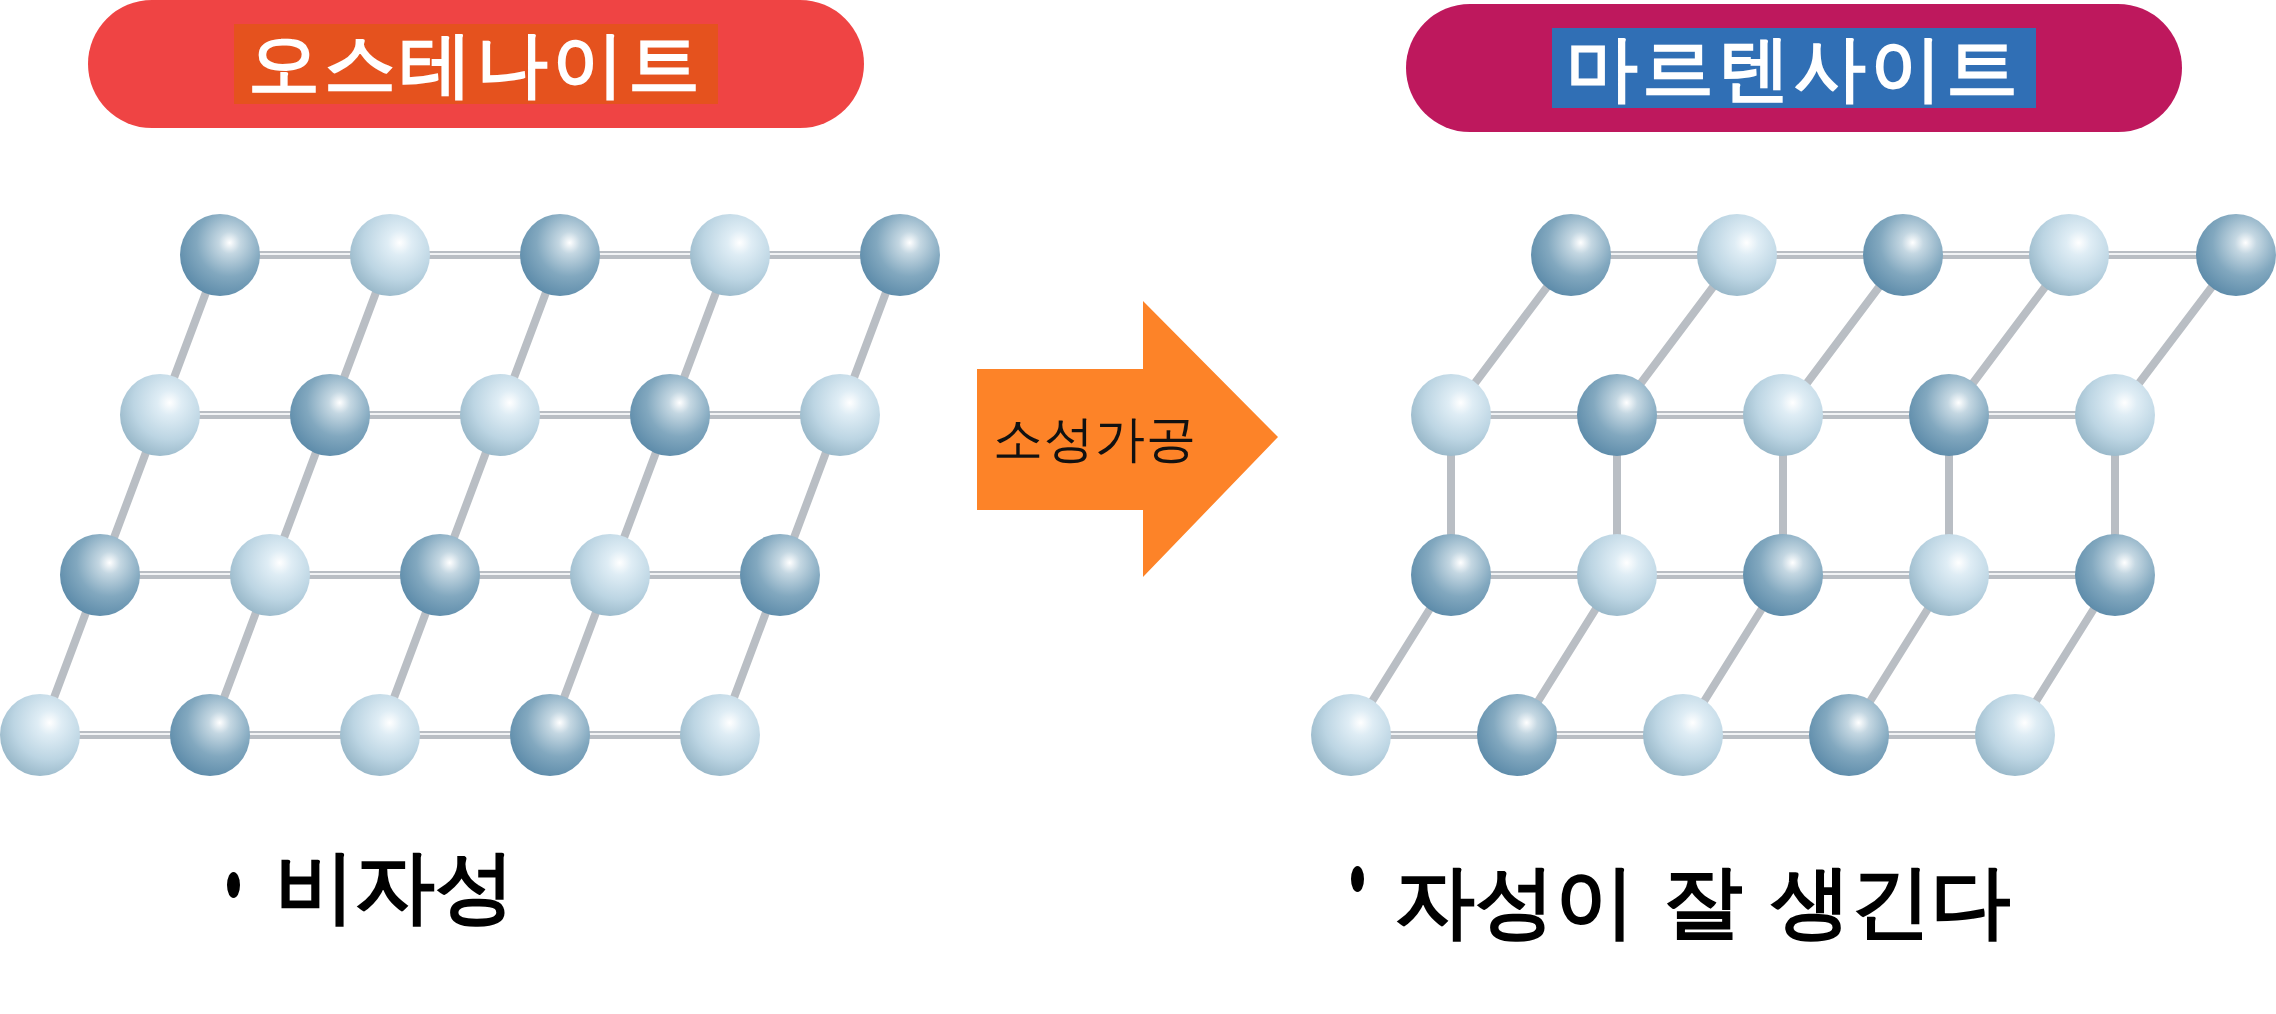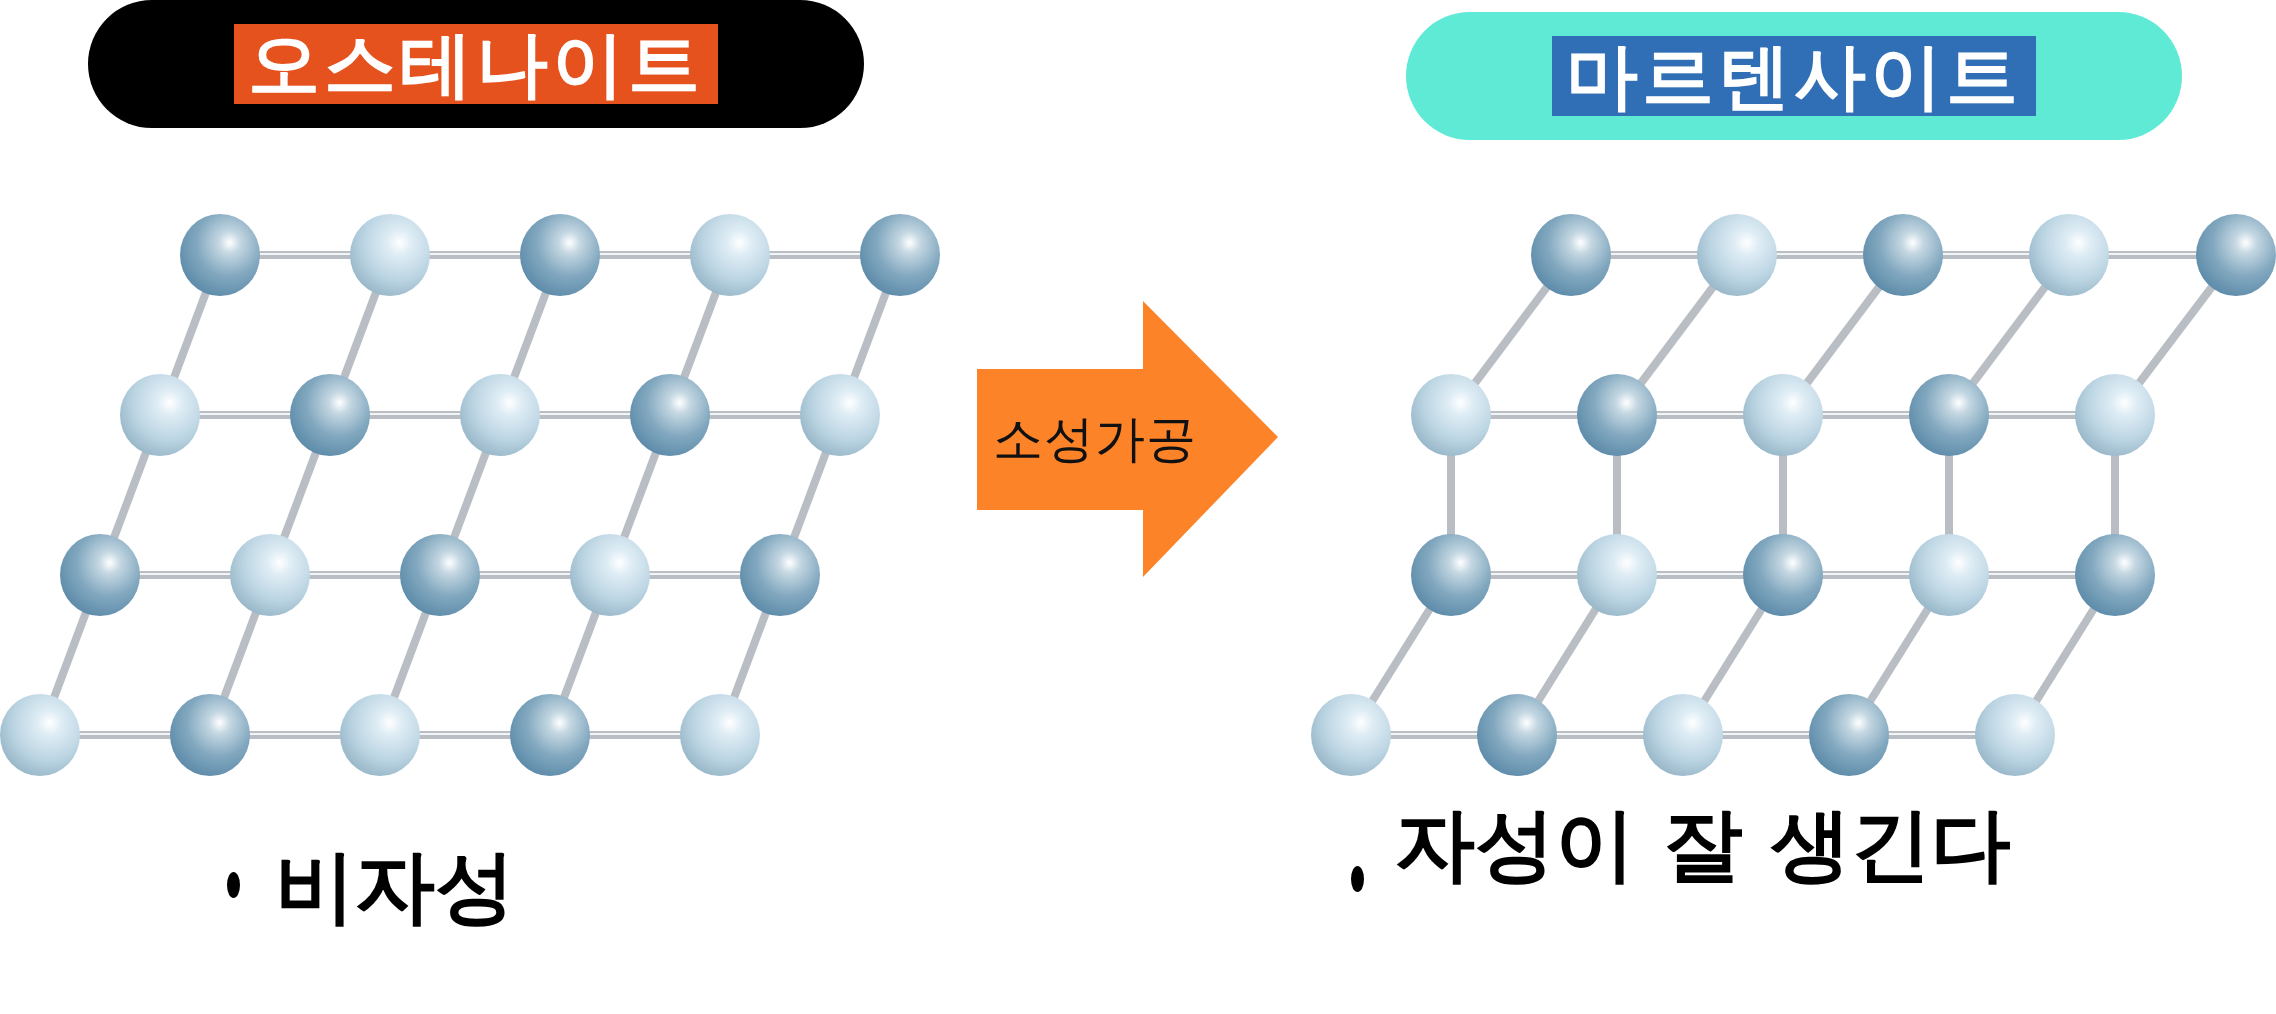--- a/index.html
+++ b/index.html
@@ -1,31 +1,31 @@
 <!DOCTYPE html>
 <html><head>
 <meta charset="utf-8">
 <style>
   html, body { margin: 0; padding: 0; background: #ffffff; }
   body { width: 2276px; height: 1014px; position: relative; overflow: hidden;
          font-family: "DejaVu Sans", "Liberation Sans", sans-serif; }
   .pill { position: absolute; top: 0; height: 128px; border-radius: 0 0 64px 64px / 0 0 64px 64px;
           display: flex; align-items: center; justify-content: center; }
-  .pill-left { left: 88px; width: 776px; background: #000000; border-radius: 64px; top: 0; text-align: center; }
-  .pill-right { left: 1406px; width: 776px; background: #5eead4; border-radius: 64px; top: 12px; text-align: center; }
+  .pill-left { left: 88px; width: 776px; background: #ef4444; border-radius: 64px; top: 0; text-align: center; }
+  .pill-right { left: 1406px; width: 776px; background: #be185d; border-radius: 64px; top: 4px; text-align: center; }
   .pill-label { color: #ffffff; font-weight: bold; font-size: 72px; letter-spacing: 4px;
                 padding: 4px 14px; line-height: 1; }
   .pill-left .pill-label { background: #e5521e; }
   .pill-right .pill-label { background: #306fb5; }
   svg.lattice { position: absolute; left: 0; top: 0; }
   .arrow-label { position: absolute; left: 993px; top: 406px; font-size: 50px; font-weight: normal;
                  color: #111111; letter-spacing: 1px; }
   .caption { position: absolute; font-size: 80px; font-weight: bold; color: #000000; }
   .cap-left { left: 220px; top: 834px; }
-  .cap-right { left: 1340px; top: 792px; }
+  .cap-right { left: 1340px; top: 849px; }
   .bullet { position: absolute; width: 13px; height: 26px; border-radius: 50%; background: #000; }
 </style>
 </head>
 <body>
 
 <div class="pill pill-left">
   <span class="pill-label">오스테나이트</span>
 </div>
 <div class="pill pill-right">
   <span class="pill-label">마르텐사이트</span>

